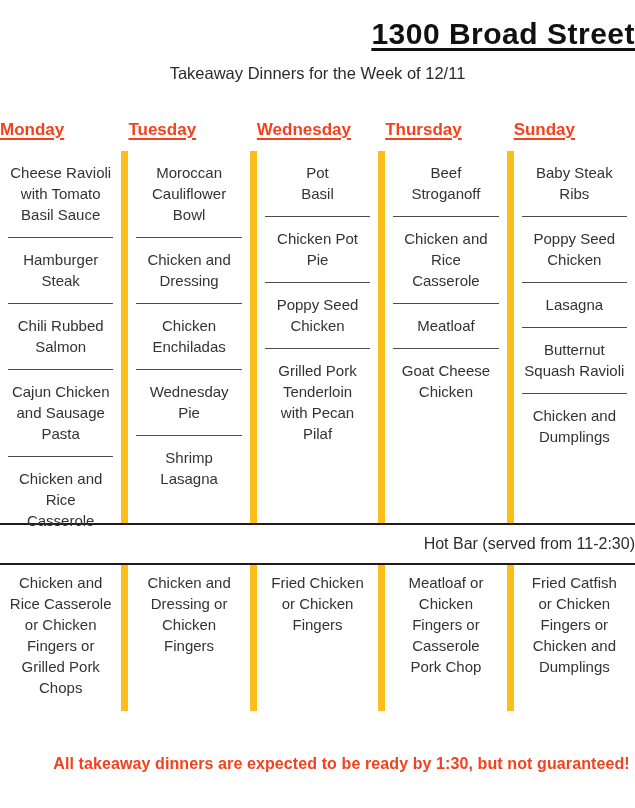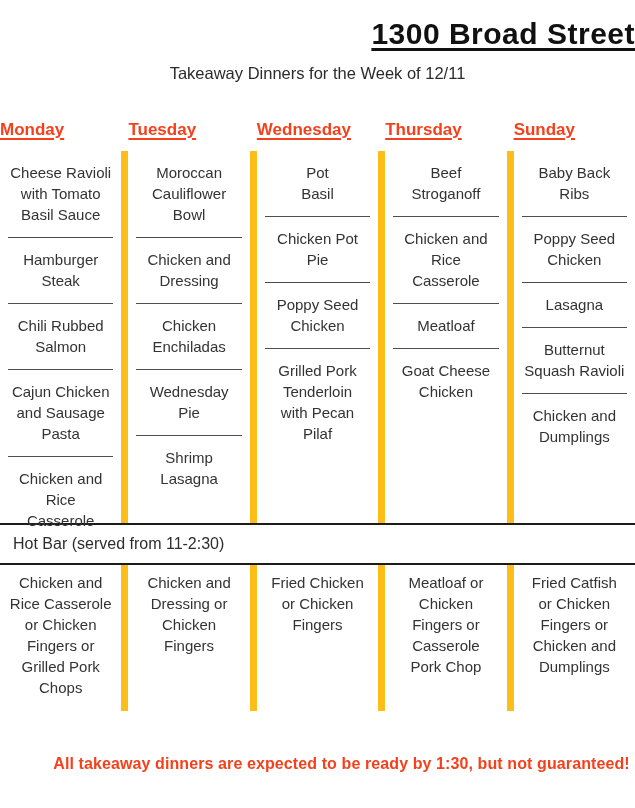--- a/index.html
+++ b/index.html
@@ -78,21 +78,21 @@
     border-bottom: 1px solid #4d4d4d;
   }
   .section-line {
     height: 0;
     border-top: 2px solid #1c1c1c;
   }
   .hotbar-label-row {
     height: 38px;
     display: flex;
     align-items: center;
-    justify-content: flex-start;
+    justify-content: flex-end;
     font-size: 16px;
     color: #2d2d2d;
     padding-left: 13px;
   }
   .hotbar-grid {
     display: flex;
     height: 146px;
   }
   .hotbar-item {
     margin: 0 4px;
@@ -180,21 +180,21 @@
       <div class="menu-item">Beef
 Stroganoff</div>
       <div class="menu-item">Chicken and
 Rice Casserole</div>
       <div class="menu-item">Meatloaf</div>
       <div class="menu-item">Goat Cheese
 Chicken</div>
     </div>
     <div class="vbar"></div>
     <div class="day-col">
-      <div class="menu-item">Baby Back
+      <div class="menu-item">Baby Steak
 Ribs</div>
       <div class="menu-item">Poppy Seed
 Chicken</div>
       <div class="menu-item">Lasagna</div>
       <div class="menu-item">Butternut
 Squash Ravioli</div>
       <div class="menu-item">Chicken and
 Dumplings</div>
     </div>
   </div>

